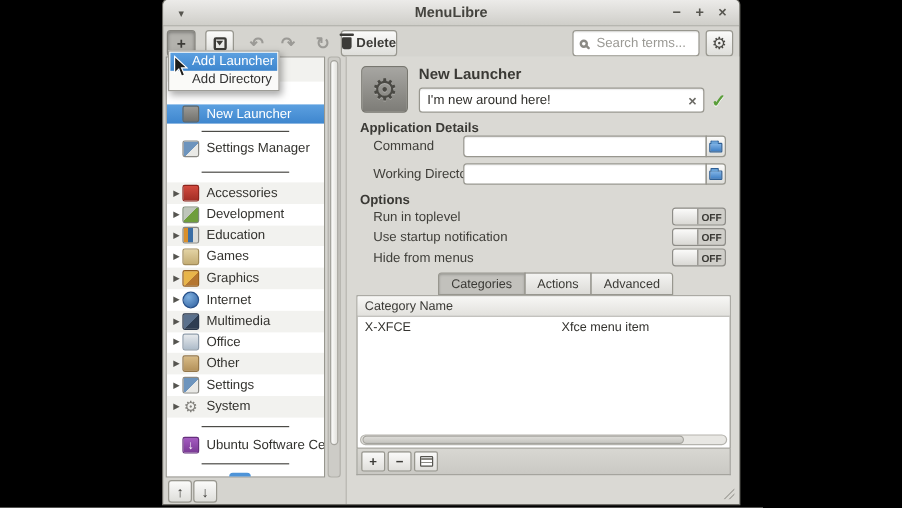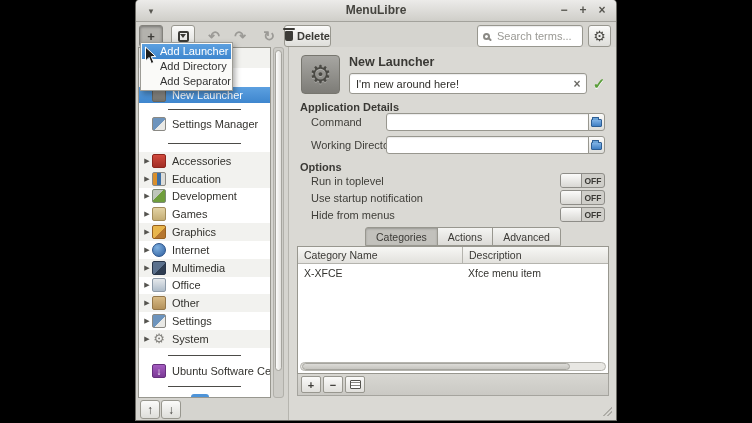--- a/index.html
+++ b/index.html
@@ -216,29 +216,29 @@
       </div>
       <div class="lrow" style="height:19px">
           <span class="sepline"></span>
         </div>
 
       <div class="lrow alt" style="height:17.8px">
         <span class="exp">▶</span>
         <span class="icn i-accessories"></span>
         <span class="lab">Accessories</span>
       </div>
+      <div class="lrow" style="height:17.8px">
+        <span class="exp">▶</span>
+        <span class="icn i-development"></span>
+        <span class="lab">Development</span>
+      </div>
       <div class="lrow alt" style="height:17.8px">
         <span class="exp">▶</span>
         <span class="icn i-education"></span>
         <span class="lab">Education</span>
-      </div>
-      <div class="lrow" style="height:17.8px">
-        <span class="exp">▶</span>
-        <span class="icn i-development"></span>
-        <span class="lab">Development</span>
       </div>
       <div class="lrow" style="height:17.8px">
         <span class="exp">▶</span>
         <span class="icn i-games"></span>
         <span class="lab">Games</span>
       </div>
       <div class="lrow alt" style="height:17.8px">
         <span class="exp">▶</span>
         <span class="icn i-graphics"></span>
         <span class="lab">Graphics</span>
@@ -347,21 +347,20 @@
 
     <div class="tabs">
       <div class="tab active">Categories</div>
       <div class="tab">Actions</div>
       <div class="tab">Advanced</div>
     </div>
 
     <div class="ctable">
       <div class="thead">
         <div class="th th1">Category Name</div>
-        <div class="th th2">Description</div>
       </div>
       <div class="trow">
         <div class="td1">X-XFCE</div>
         <div class="td2">Xfce menu item</div>
       </div>
       <div class="hscroll">
         <div class="hthumb"></div>
       </div>
     </div>
 
@@ -375,21 +374,20 @@
       <div class="mbtn">
         <span class="propicon"></span>
         </div>
     </div>
     <div class="grip"></div>
   </div>
 
   <div class="menu">
     <div class="mitem sel">Add Launcher</div>
     <div class="mitem">Add Directory</div>
-    <div class="mitem">Add Separator</div>
   </div>
   <div class="cursor">
     <svg width="13" height="19" viewBox="0 0 13 19">
       <path d="M1.5 1 L1.5 15 L5 11.5 L7.3 17.5 L9.8 16.4 L7.3 10.6 L11.8 10.6 Z" fill="#1d1d1b" stroke="#fff" stroke-width="1"></path>
     </svg>
   </div>
 
 </div>
 
 </body></html>

